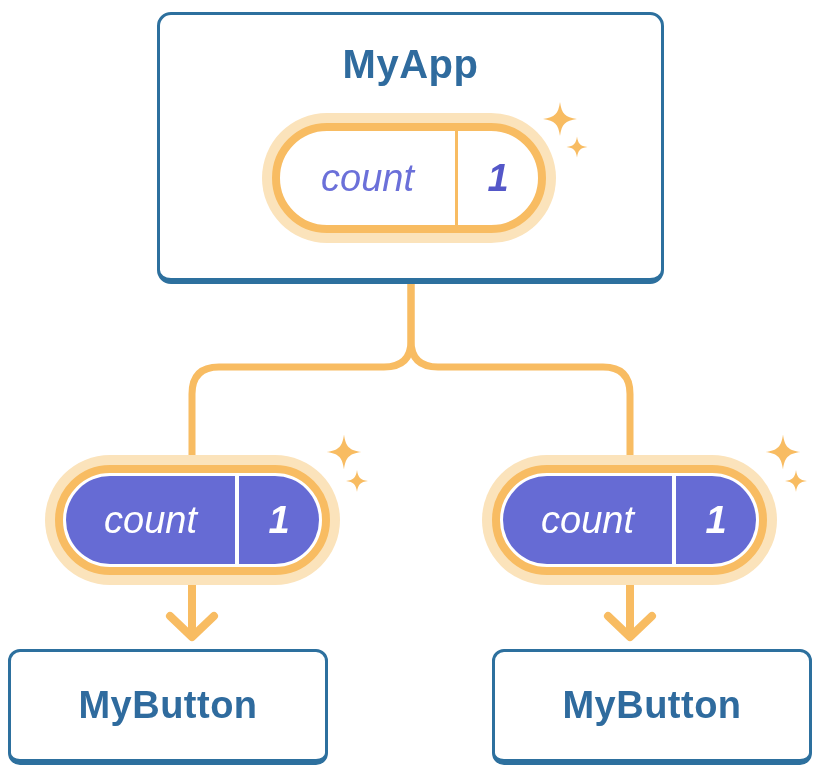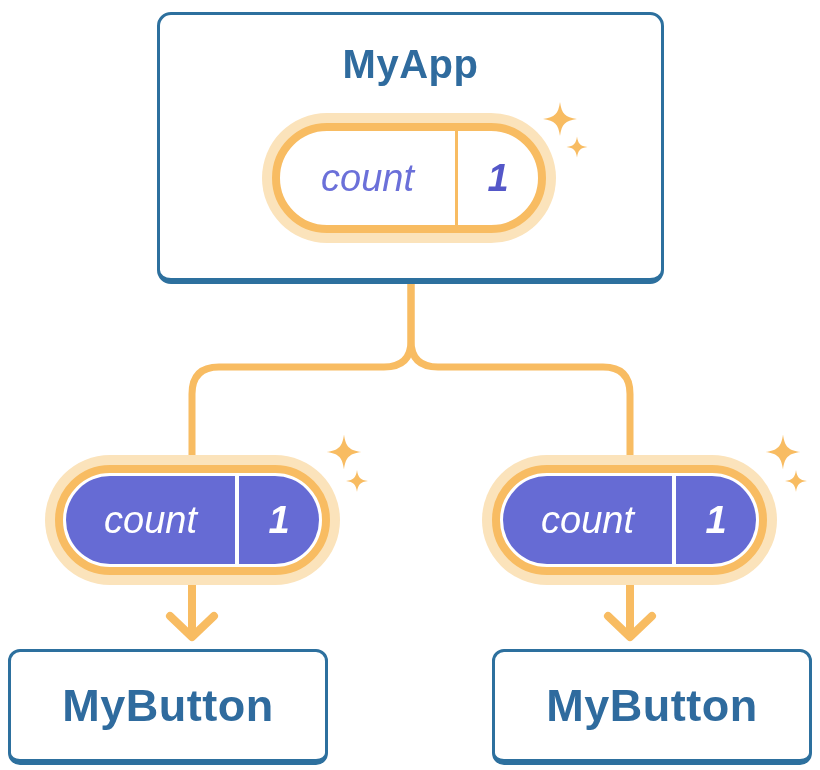--- a/index.html
+++ b/index.html
@@ -49,21 +49,21 @@
   .card-child {
     width: 320px; height: 116px;
     top: 649px;
     border-radius: 12px;
     display: flex;
     align-items: center;
     justify-content: center;
   }
   .card-child-left  { left: 8px; }
   .card-child-right { left: 492px; }
-  .card-child .card-title { margin-top: 0; font-size: 45px; }
+  .card-child .card-title { margin-top: 0; font-size: 38px; }
 
   
   .pill {
     position: absolute;
     box-sizing: border-box;
     border: 8px solid #f8bc62;
     border-radius: 999px;
     background: #ffffff;
     box-shadow: 0 0 0 10px #fbe3bb;
     z-index: 2;

